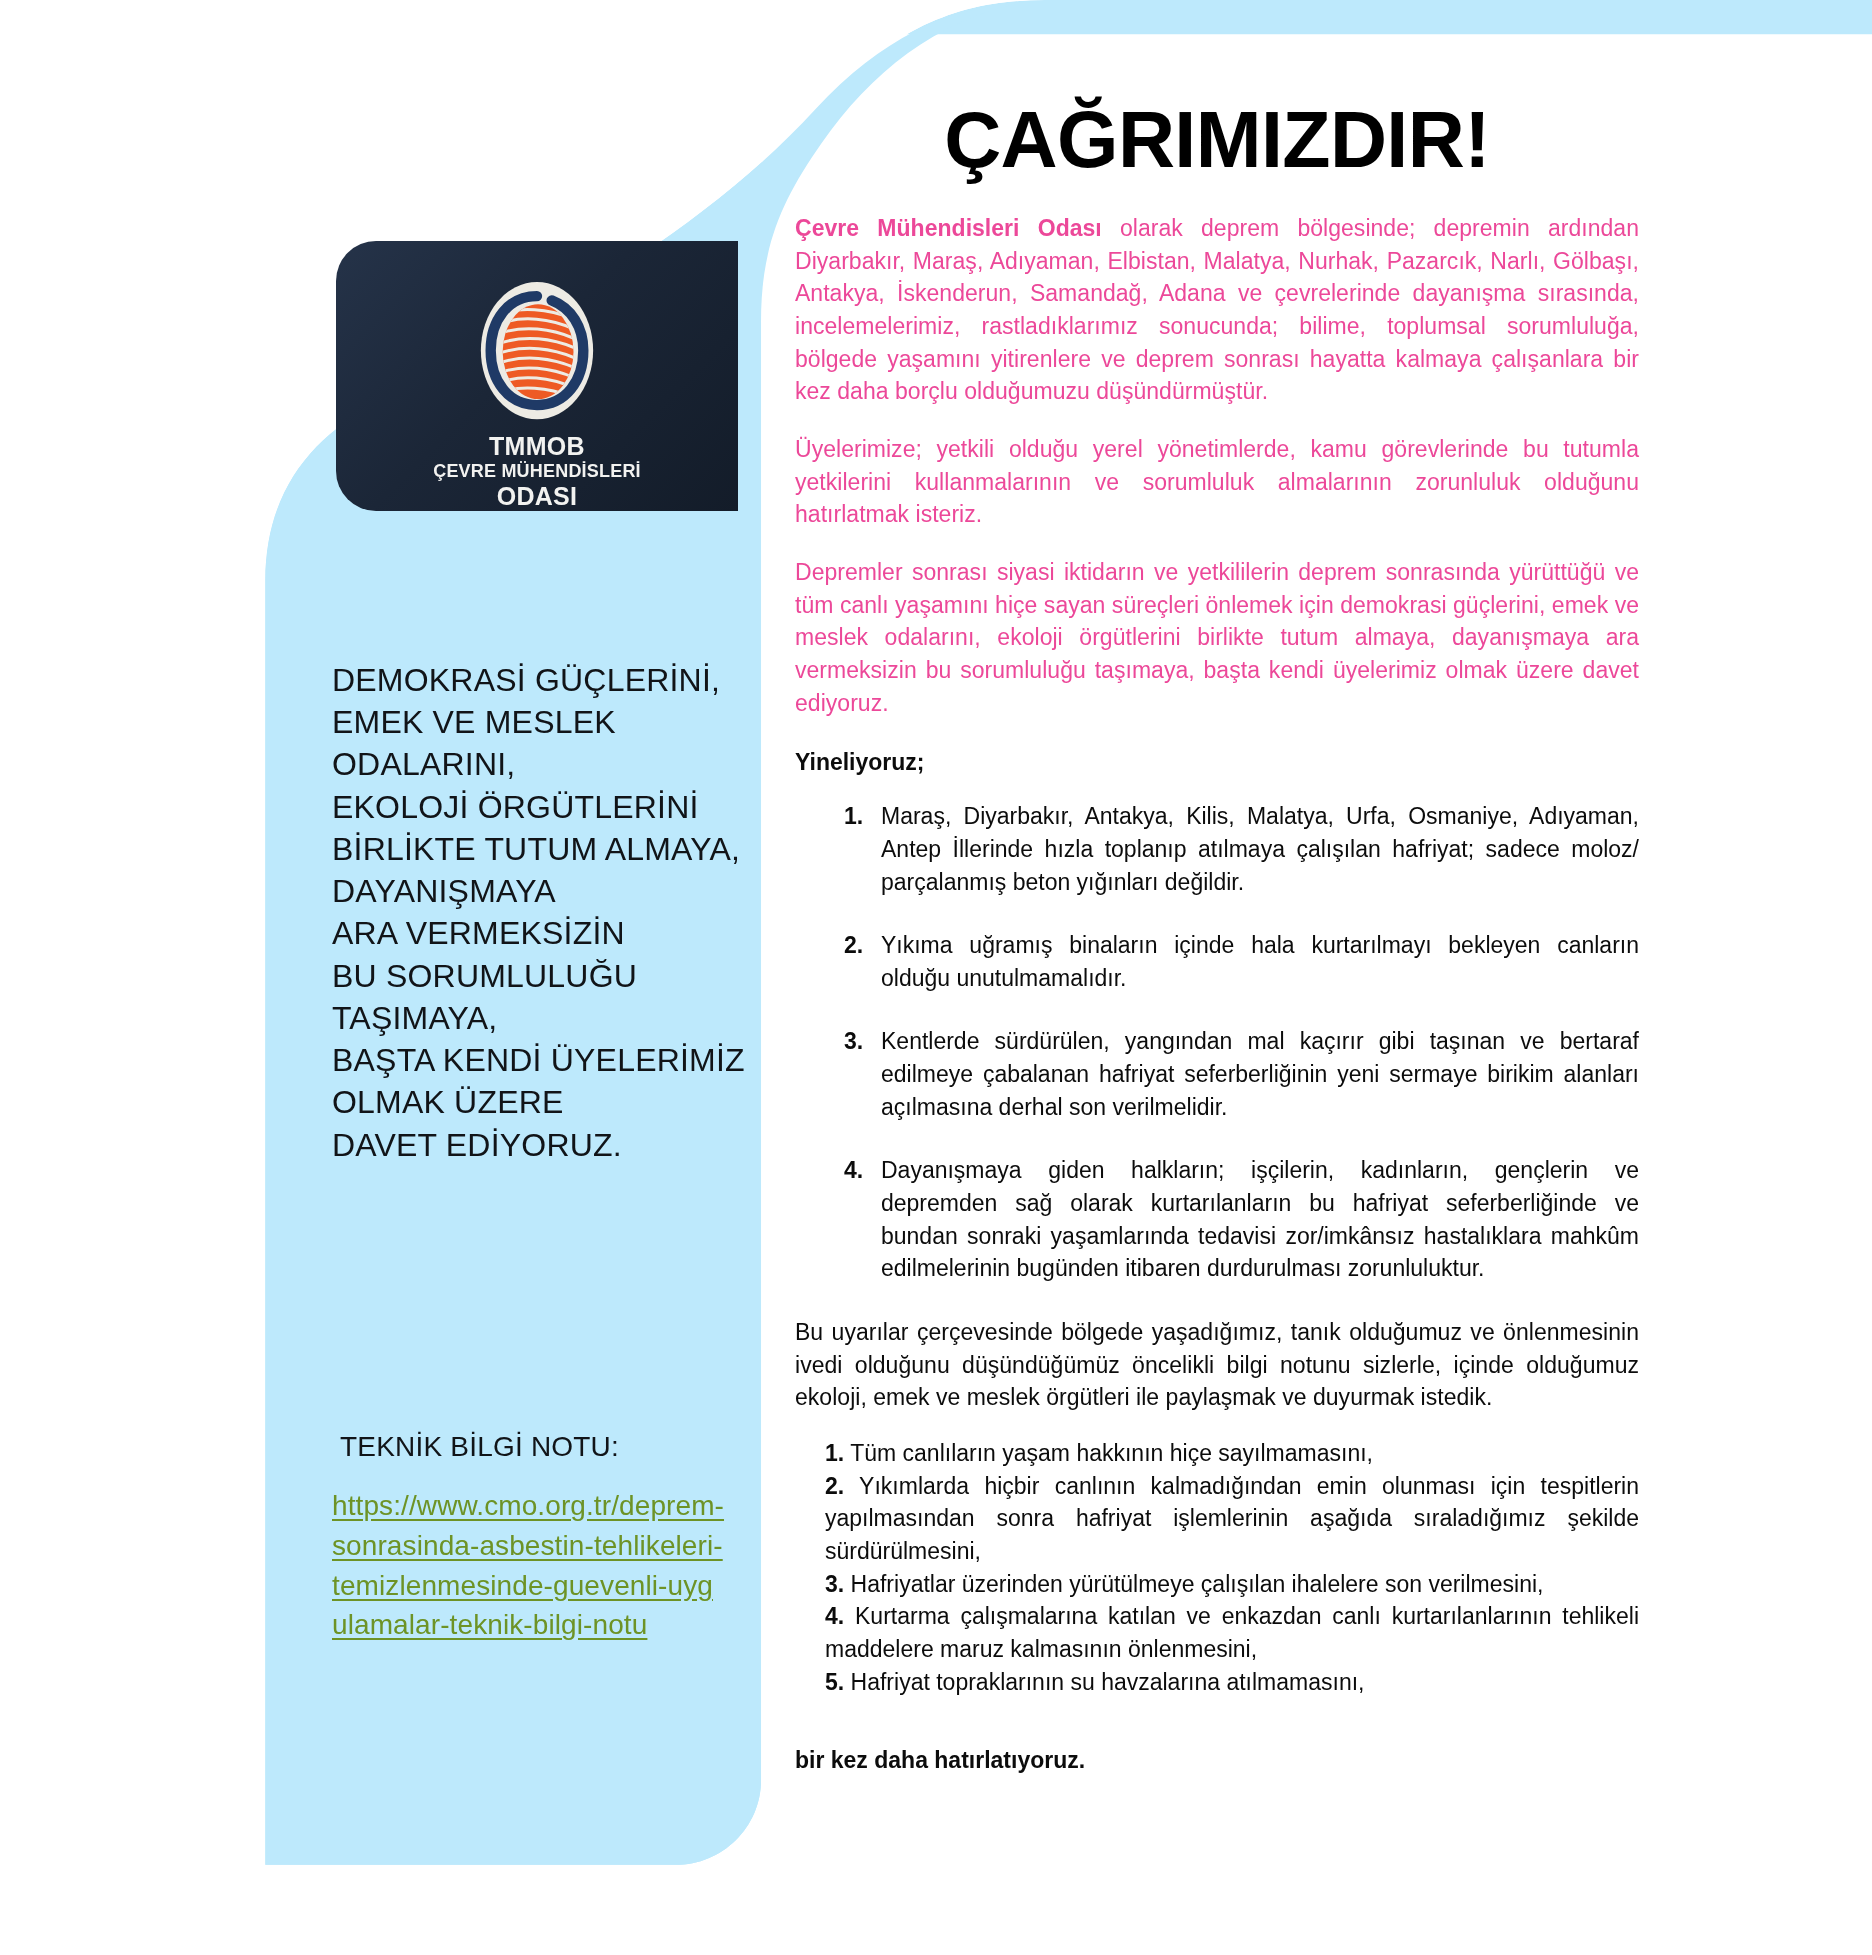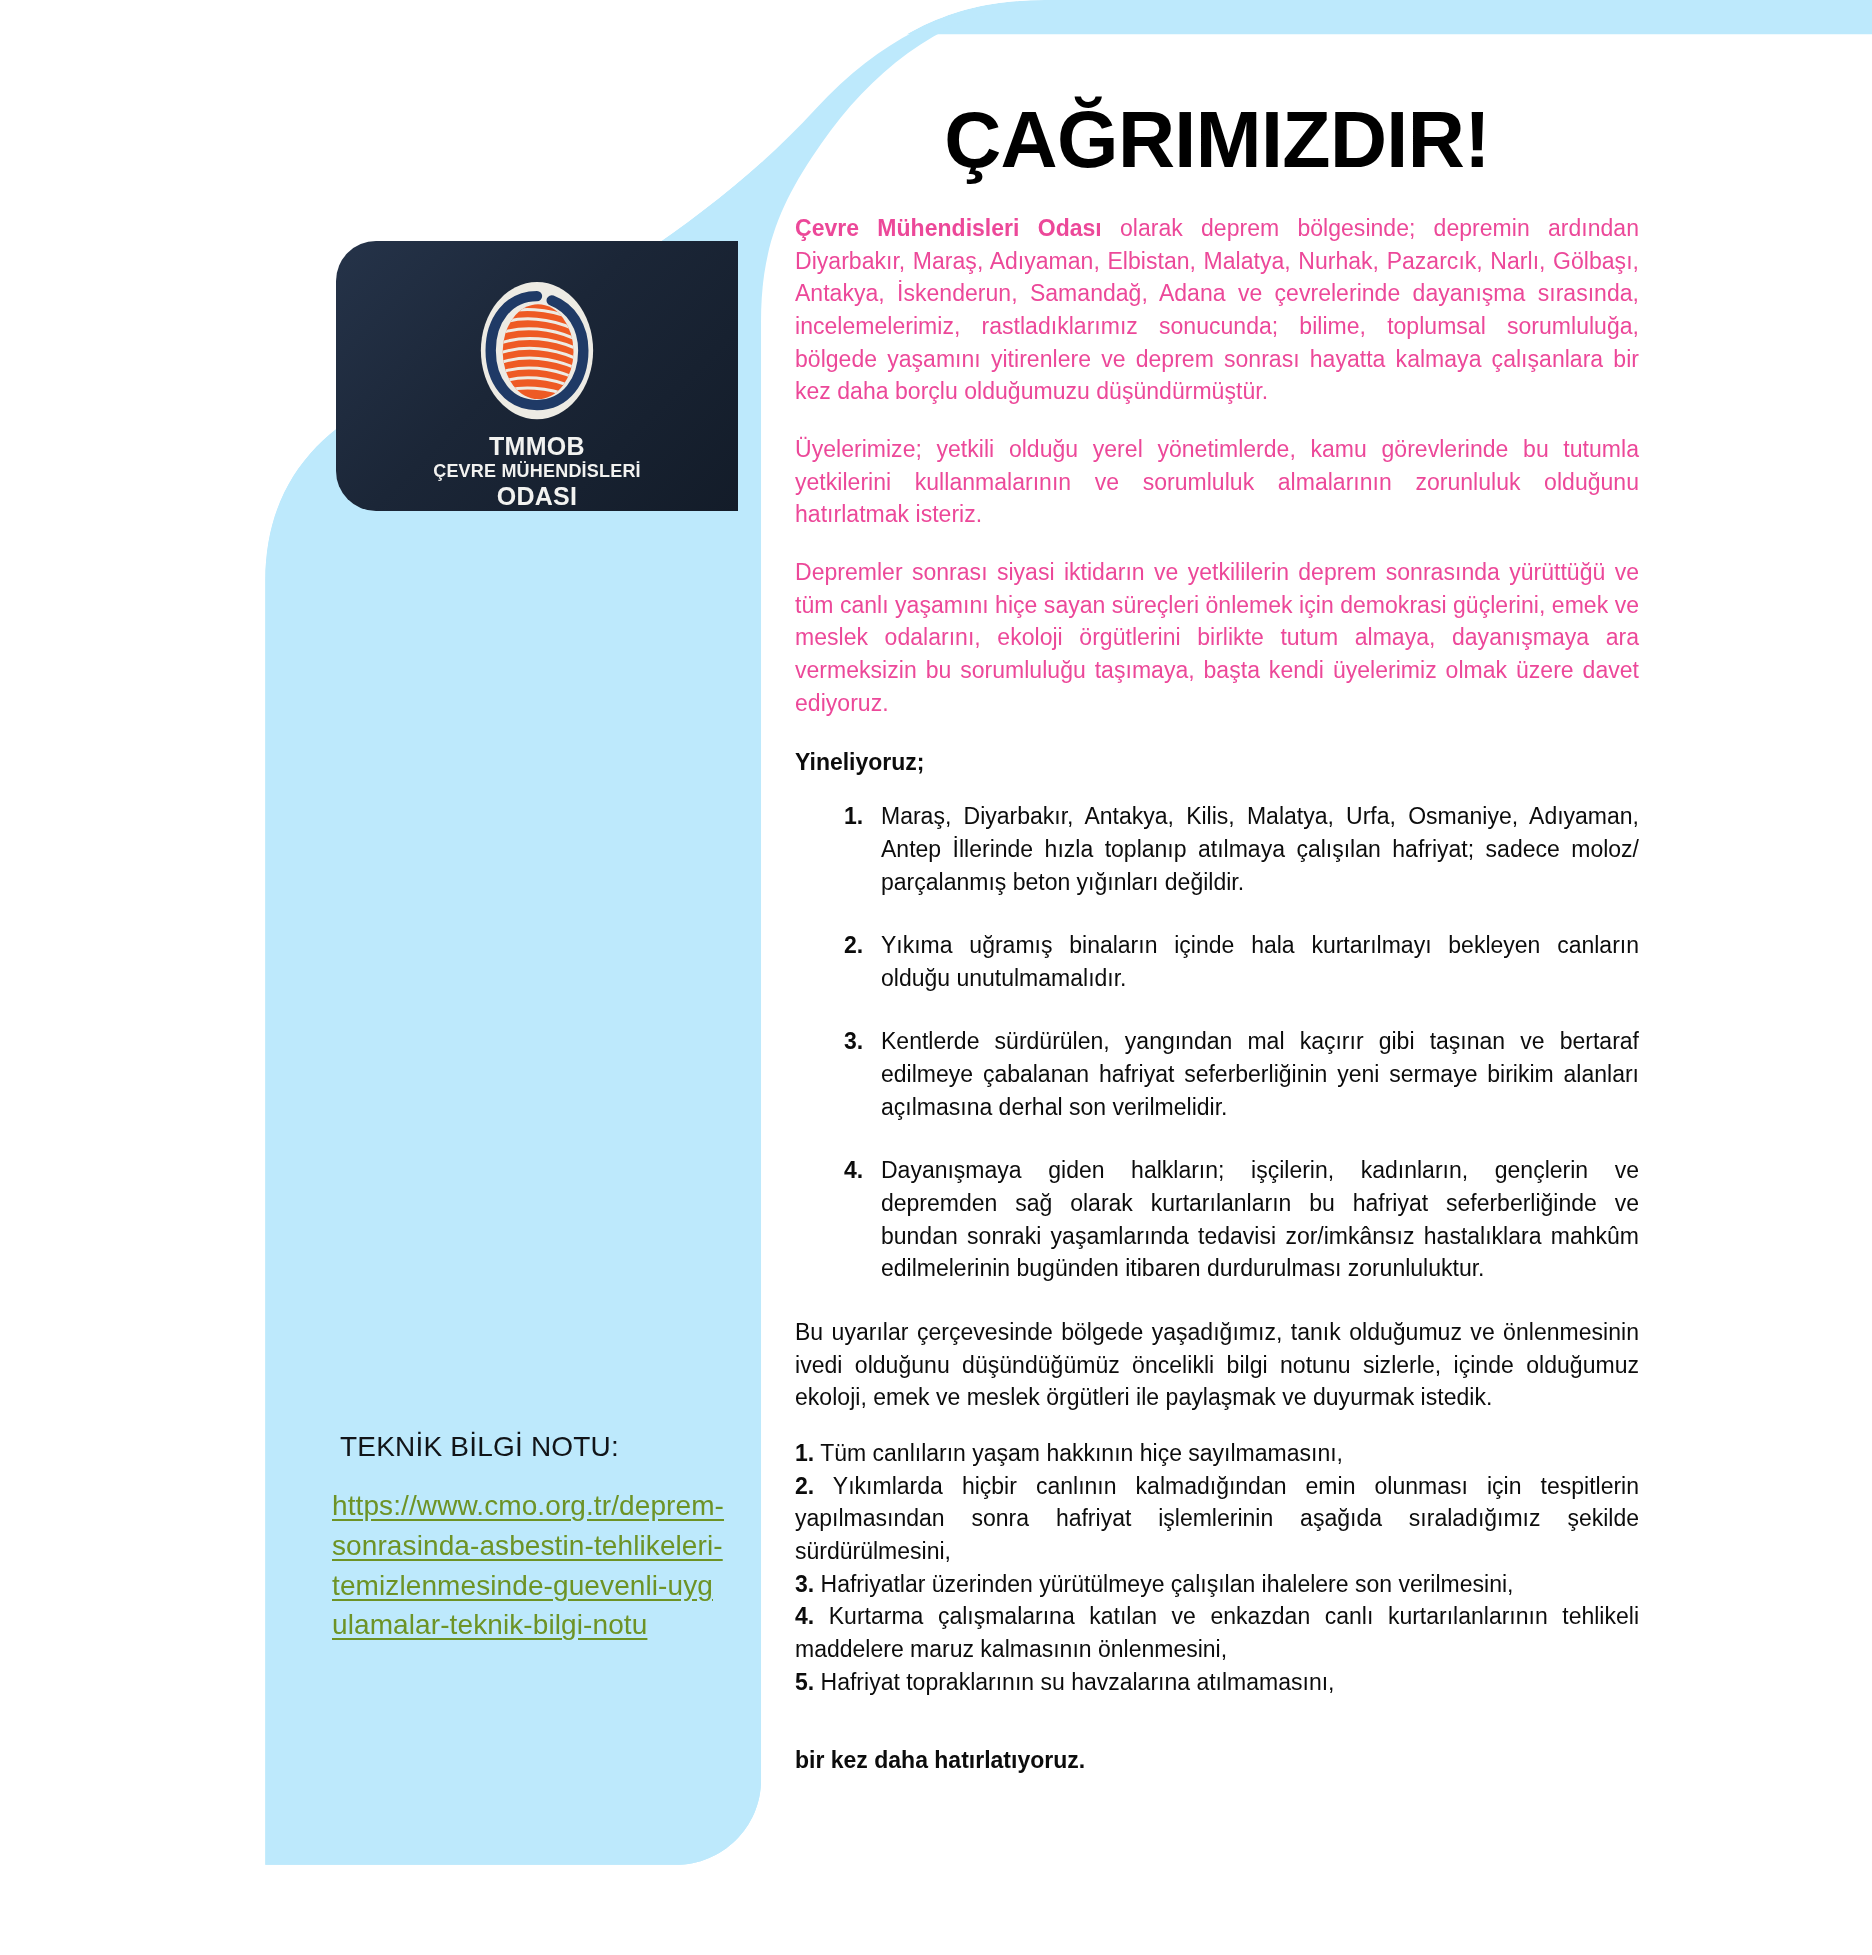--- a/index.html
+++ b/index.html
@@ -199,20 +199,21 @@
     list-style: none;
     margin-top: 19.5px;
   }
   #demands-list li {
     color: #0c0c0c;
     font-family: "Liberation Sans", sans-serif;
     font-size: 23px;
     line-height: 1.42;
     text-align: justify;
     margin-bottom: 0px;
+    margin-left: 30px;
   }
   #demands-list li .dnum { font-weight: bold; }
 
   #closing-bold {
     margin-top: 49px;
     font-weight: bold;
     font-size: 23px;
     color: #0c0c0c;
     font-family: "Liberation Sans", sans-serif;
   }
@@ -295,20 +296,32 @@
         </g>
       </g>
     </svg>
     <div id="logo-text">
       <div id="logo-line-1">TMMOB</div>
       <div id="logo-line-2">ÇEVRE MÜHENDİSLERİ</div>
       <div id="logo-line-3">ODASI</div>
     </div>
   </div>
 
+  <div id="slogan-block">DEMOKRASİ GÜÇLERİNİ,
+EMEK VE MESLEK
+ODALARINI,
+EKOLOJİ ÖRGÜTLERİNİ
+BİRLİKTE TUTUM ALMAYA,
+DAYANIŞMAYA
+ARA VERMEKSİZİN
+BU SORUMLULUĞU
+TAŞIMAYA,
+BAŞTA KENDİ ÜYELERİMİZ
+OLMAK ÜZERE
+DAVET EDİYORUZ.</div>
 
   <div id="tech-note-label">TEKNİK BİLGİ NOTU:</div>
 
   <a id="tech-note-link">https://www.cmo.org.tr/deprem-sonrasinda-asbestin-tehlikeleri-temizlenmesinde-guevenli-uygulamalar-teknik-bilgi-notu</a>
 
 </div>
 
 <div id="main-content">
 
   <div id="headline">ÇAĞRIMIZDIR!</div>

